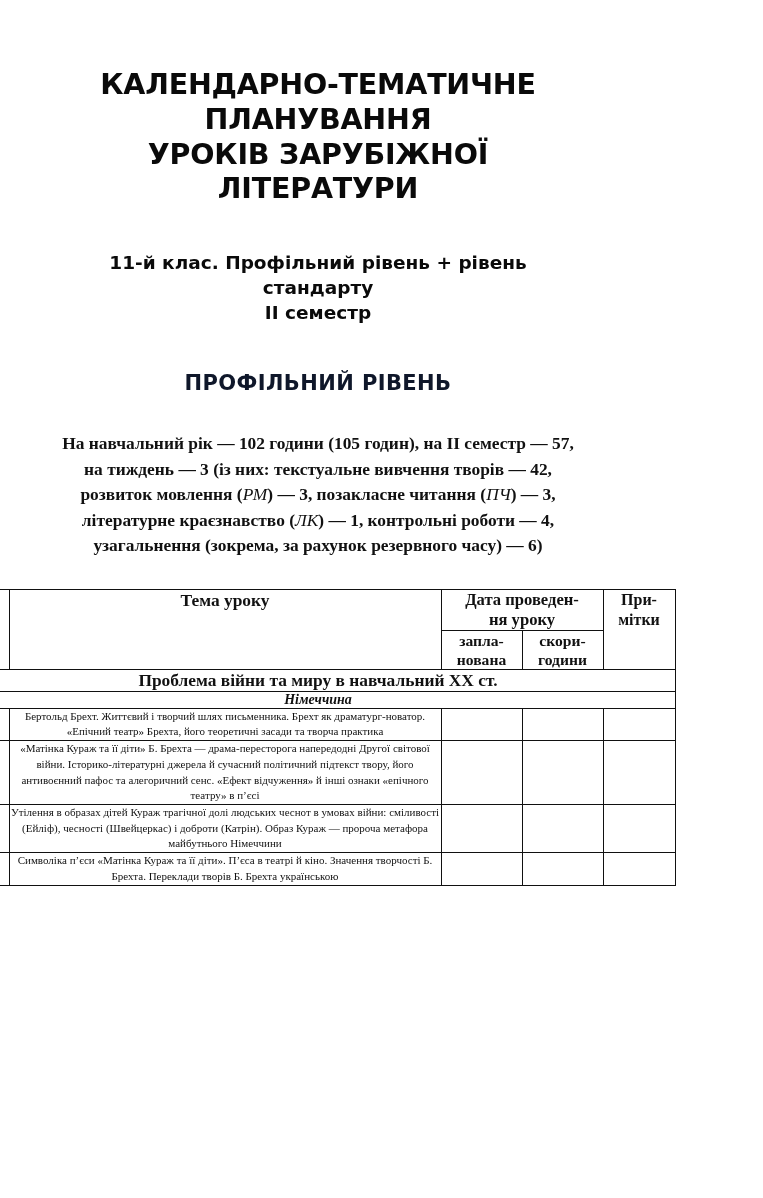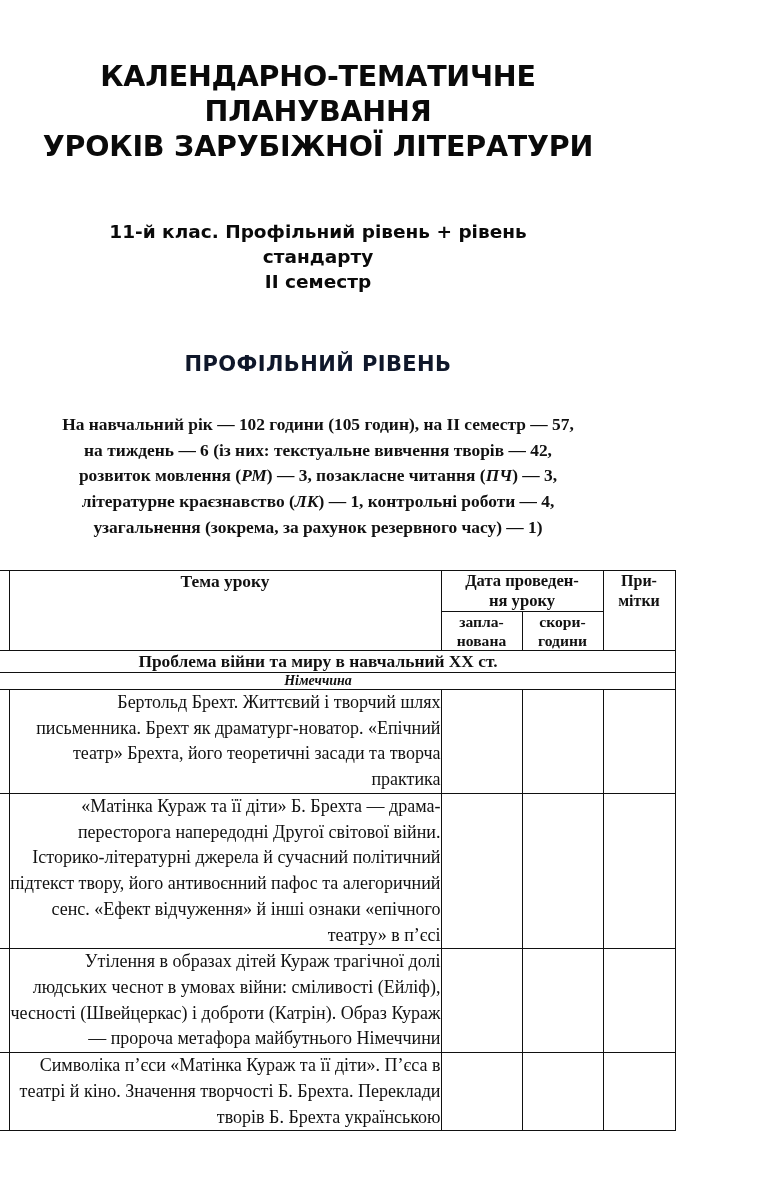--- a/index.html
+++ b/index.html
@@ -14,21 +14,21 @@
     font-family: "Liberation Serif", "DejaVu Serif", serif;
     color: #111111;
     overflow: hidden;
     position: relative;
   }
 
   .page {
     width: 636px;
     height: 1198px;
     box-sizing: border-box;
-    padding: 4px;
+    padding: 12px;
     position: relative;
   }
 
   
   .main-title {
     font-family: "DejaVu Sans", "Liberation Sans", sans-serif;
     font-weight: 700;
     font-size: 28.5px;
     line-height: 1.22;
     letter-spacing: -0.2px;
@@ -40,21 +40,21 @@
   }
   .main-title .ln { display: block; }
 
   .subtitle {
     font-family: "DejaVu Sans", "Liberation Sans", sans-serif;
     font-weight: 700;
     font-size: 18.5px;
     line-height: 1.35;
     text-align: center;
     color: #0a0a0a;
-    margin: 12px;
+    margin: 0;
     padding: 44px 40px 0 40px;
   }
   .subtitle .ln { display: block; }
 
   .level-heading {
     font-family: "DejaVu Sans", "Liberation Sans", sans-serif;
     font-weight: 700;
     font-size: 21px;
     letter-spacing: 0.4px;
     text-align: center;
@@ -69,21 +69,21 @@
     font-family: "Liberation Serif", "DejaVu Serif", serif;
     font-size: 17.4px;
     line-height: 1.47;
     text-align: center;
     color: #111111;
     margin: 8px;
     padding: 28px 40px 0 40px;
     font-weight: 600;
   }
   .intro .ln { display: block; white-space: nowrap; }
-  .intro i { font-style: italic; font-weight: 700; }
+  .intro i { font-style: italic; font-weight: 400; }
 
   
   .table-wrap {
     padding: 22px 0 0 0;
     display: flex;
     justify-content: center;
   }
   table.ktp {
     border-collapse: collapse;
     width: 714px;
@@ -139,22 +139,22 @@
 
   td.num {
     text-align: center;
     font-weight: 700;
     font-size: 21px;
     padding: 6px 2px 0 2px;
     vertical-align: top;
   }
 
   td.theme {
-    text-align: right;
-    font-size: 18px;
+    text-align: center;
+    font-size: 11px;
     line-height: 1.43;
     padding: 5px 7px 7px 9px;
     vertical-align: top;
     font-weight: 500;
     color: #111111;
   }
   td.blank { background: #ffffff; }
 </style>
 </head>
 <body>
@@ -168,24 +168,24 @@
 
   <h2 class="subtitle">
     <span class="ln">11-й клас. Профільний рівень + рівень стандарту</span>
     <span class="ln">ІІ семестр</span>
   </h2>
 
   <h3 class="level-heading">ПРОФІЛЬНИЙ РІВЕНЬ</h3>
 
   <p class="intro">
     <span class="ln">На навчальний рік — 102 години (105 годин), на ІІ семестр — 57,</span>
-    <span class="ln">на тиждень — 6 (із них: текстуальне вивчення творів — 42,</span>
+    <span class="ln">на тиждень — 3 (із них: текстуальне вивчення творів — 42,</span>
     <span class="ln">розвиток мовлення (<i>РМ</i>) — 3, позакласне читання (<i>ПЧ</i>) — 3,</span>
     <span class="ln">літературне краєзнавство (<i>ЛК</i>) — 1, контрольні роботи — 4,</span>
-    <span class="ln">узагальнення (зокрема, за рахунок резервного часу) — 1)</span>
+    <span class="ln">узагальнення (зокрема, за рахунок резервного часу) — 6)</span>
   </p>
 
   <div class="table-wrap">
     <table class="ktp">
       <colgroup>
         <col class="c-num">
         <col class="c-theme">
         <col class="c-plan">
         <col class="c-corr">
         <col class="c-note">

